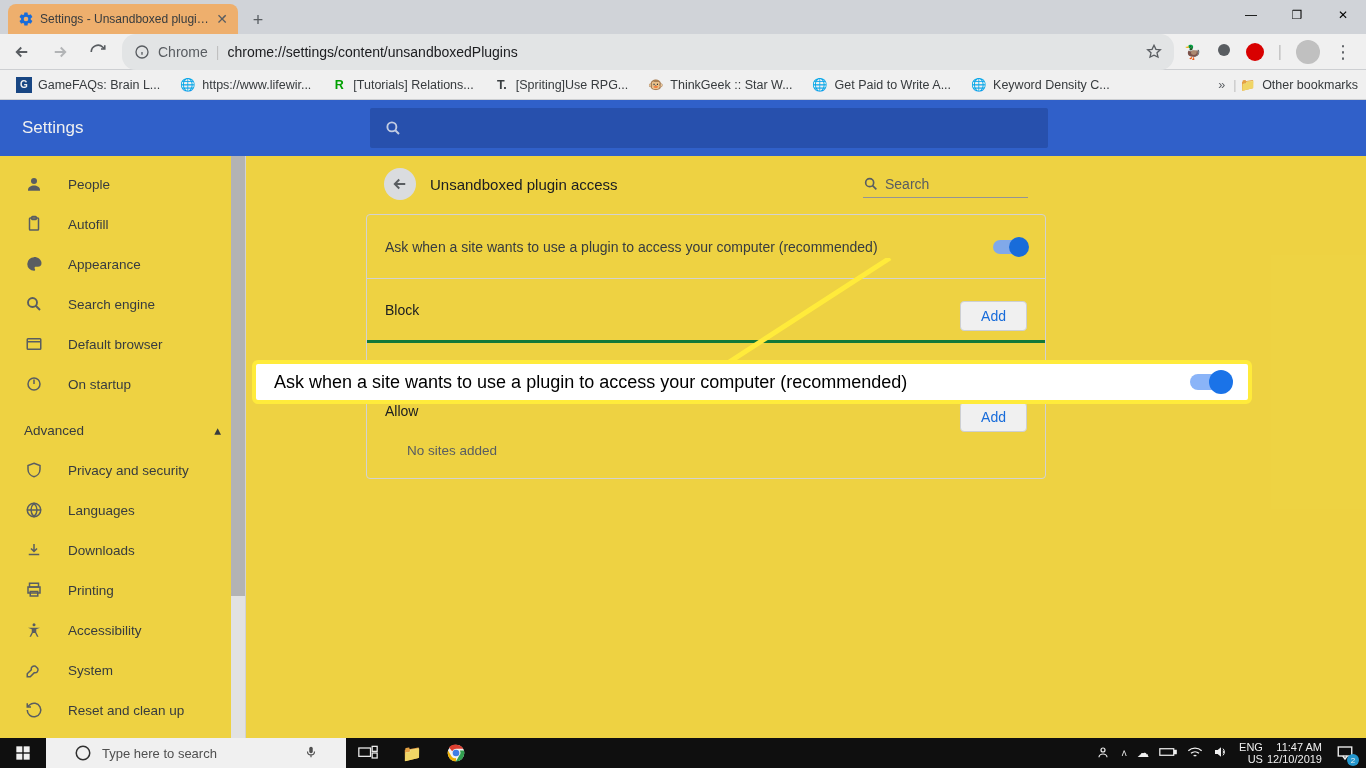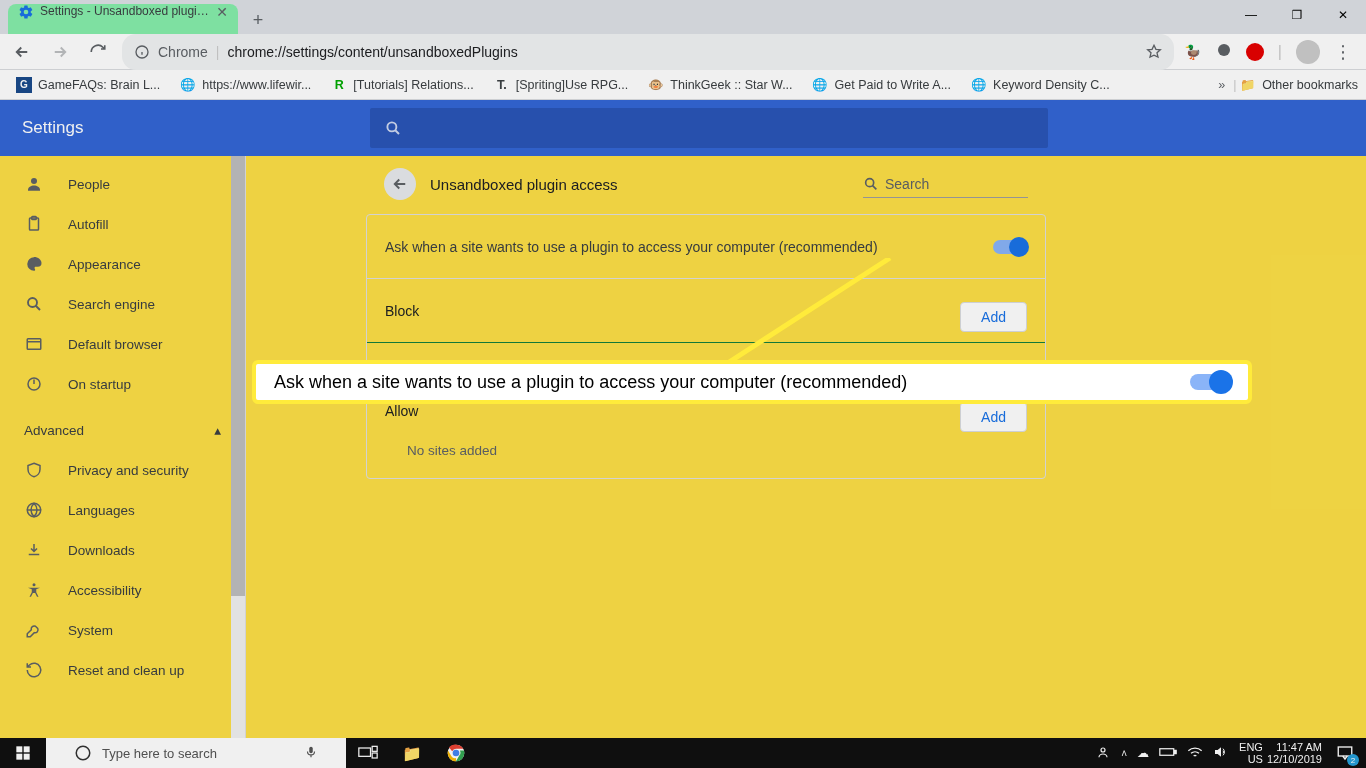--- a/index.html
+++ b/index.html
@@ -1,20 +1,20 @@
 <!DOCTYPE html>
 <html><head>
 <meta charset="utf-8">
 <style>
 * { margin:0; padding:0; box-sizing:border-box; font-family:'Segoe UI',Arial,sans-serif; }
 body { width:1366px; height:768px; background:#fff; overflow:hidden; position:relative; }
 
 
 .tabbar { height:34px; background:#dde1e6; display:flex; align-items:flex-end; padding-left:8px; }
-.tab { height:30px; background:#86efac; border-radius:8px 8px 0 0; display:flex; align-items:flex-start; padding:0 10px; width:230px; font-size:12px; color:#3c4043; gap:6px; }
+.tab { height:30px; background:#fdba74; border-radius:8px 8px 0 0; display:flex; align-items:center; padding:0 10px; width:230px; font-size:12px; color:#3c4043; gap:6px; }
 .tab svg.fav { width:16px; height:16px; flex-shrink:0; }
 .tab .title { flex:1; white-space:nowrap; overflow:hidden; text-overflow:ellipsis; }
 .tab .x { color:#5f6368; font-size:14px; cursor:pointer; }
 .newtab { width:28px; height:28px; display:flex; align-items:center; justify-content:center; color:#5f6368; font-size:18px; margin-left:6px; }
 .wincontrols { position:absolute; right:0; top:0; height:34px; display:flex; }
 .wincontrols div { width:46px; height:30px; display:flex; align-items:center; justify-content:center; color:#000; font-size:12px; }
 
 
 .addrbar { height:36px; background:#fff; border-bottom:1px solid #dadce0; display:flex; align-items:center; padding:0 8px; gap:10px; }
 .navicon { width:28px; height:28px; display:flex; align-items:center; justify-content:center; color:#5f6368; border-radius:50%; }
@@ -270,20 +270,30 @@
           </span>
           <span>Languages</span>
         </div>
       <div class="sli">
           <span class="sico">
             <svg width="18" height="18" viewBox="0 0 24 24" fill="none" stroke="#5f6368" stroke-width="2">
               <path d="M12 4v10m-4-4 4 4 4-4M5 18h14"></path>
             </svg>
           </span>
           <span>Downloads</span>
+        </div>
+      <div class="sli">
+          <span class="sico">
+            <svg width="18" height="18" viewBox="0 0 24 24" fill="none" stroke="#5f6368" stroke-width="2">
+              <rect x="6" y="3" width="12" height="5"></rect>
+              <rect x="4" y="8" width="16" height="8"></rect>
+              <rect x="7" y="14" width="10" height="6"></rect>
+            </svg>
+          </span>
+          <span>Printing</span>
         </div>
       <div class="sli">
           <span class="sico">
             <svg width="18" height="18" viewBox="0 0 24 24" fill="#5f6368">
               <circle cx="12" cy="5" r="2"></circle>
               <path d="M4 9h16l-5 2v4l3 6h-2l-2.5-5h-3L8 21H6l3-6v-4z"></path>
             </svg>
           </span>
           <span>Accessibility</span>
         </div>
@@ -322,21 +332,21 @@
                 <path d="m20 20-6-6"></path>
               </svg>
               <span>Search</span>
             </div>
         </div>
         <div class="panelbody">
           <div class="row" style="border-bottom:1px solid #e0e0e0">
             <span>Ask when a site wants to use a plugin to access your computer (recommended)</span>
             <div class="toggle"></div>
           </div>
-          <div class="row rowhead" style="border-bottom:1px solid #15803d">
+          <div class="row rowhead" style="border-bottom:3px solid #15803d">
             <span>Block</span>
             <button class="addbtn">Add</button>
           </div>
           <div class="row rowhead" style="height:54px;margin-top:36px">
             <span>Allow</span>
             <button class="addbtn">Add</button>
           </div>
           <div class="nosites">No sites added</div>
         </div>
       </div>

